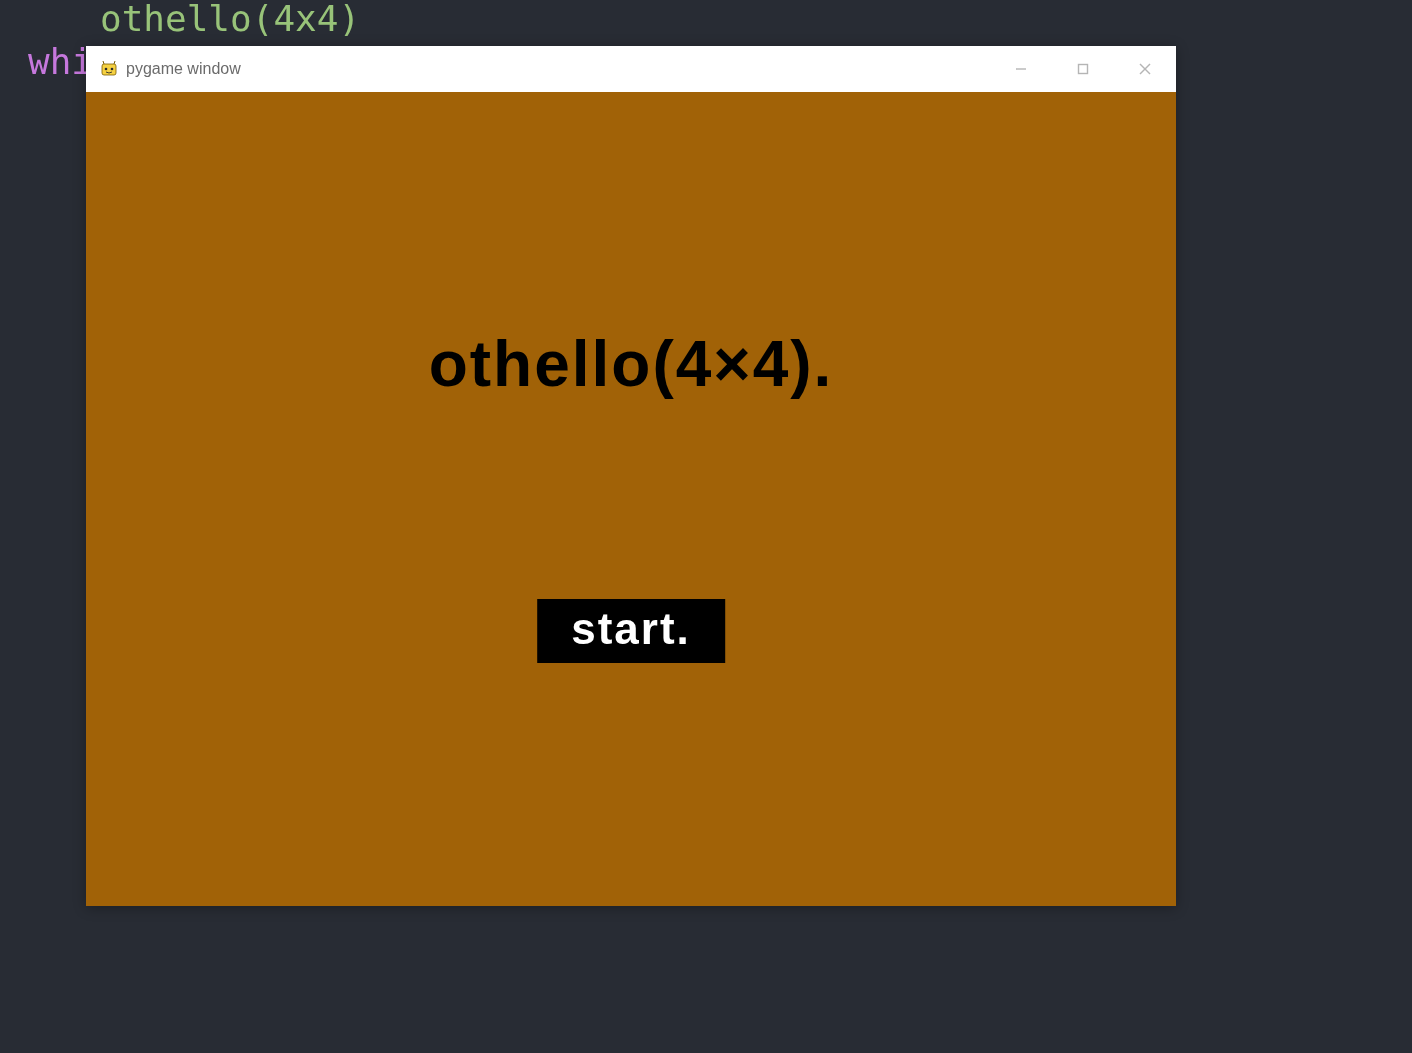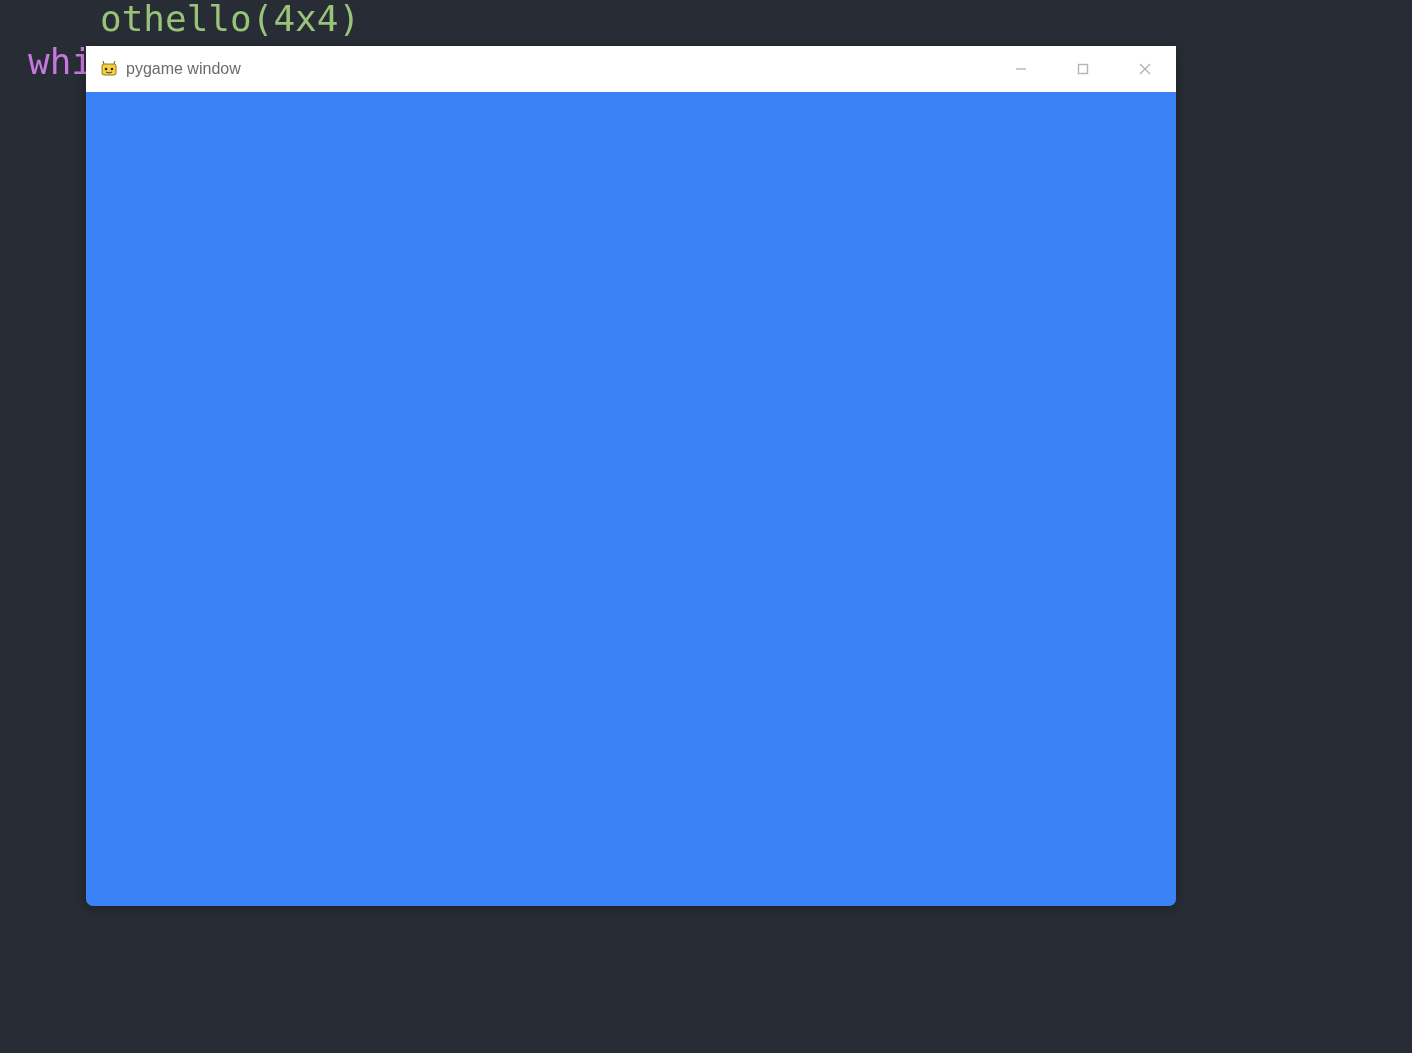--- a/index.html
+++ b/index.html
@@ -46,23 +46,22 @@
       left: 335px;
       color: #abb2bf;
     }
     .code-line-3 .fn { color: #61afef; }
     .pygame-window {
       position: absolute;
       top: 46px;
       left: 86px;
       width: 1090px;
       height: 860px;
-      background: #3b82f6;
+      background: #a16207;
       box-shadow: 0 2px 12px rgba(0,0,0,0.3);
-      border-radius: 7px;
     }
     .titlebar {
       height: 46px;
       display: flex;
       align-items: center;
       padding: 0 8px;
       background: #ffffff;
       position: relative;
     }
     .titlebar-icon {
@@ -167,14 +166,16 @@
       </div>
       <div class="win-ctrl">
         <svg viewBox="0 0 14 14">
             <line x1="2" y1="2" x2="12" y2="12" stroke="currentColor" stroke-width="1.4"></line>
             <line x1="12" y1="2" x2="2" y2="12" stroke="currentColor" stroke-width="1.4"></line>
           </svg>
       </div>
     </div>
   </div>
   <div class="game-area">
+    <div class="game-title">othello(4×4).</div>
+    <button class="start-button">start.</button>
   </div>
 </div>
 
 </body></html>

